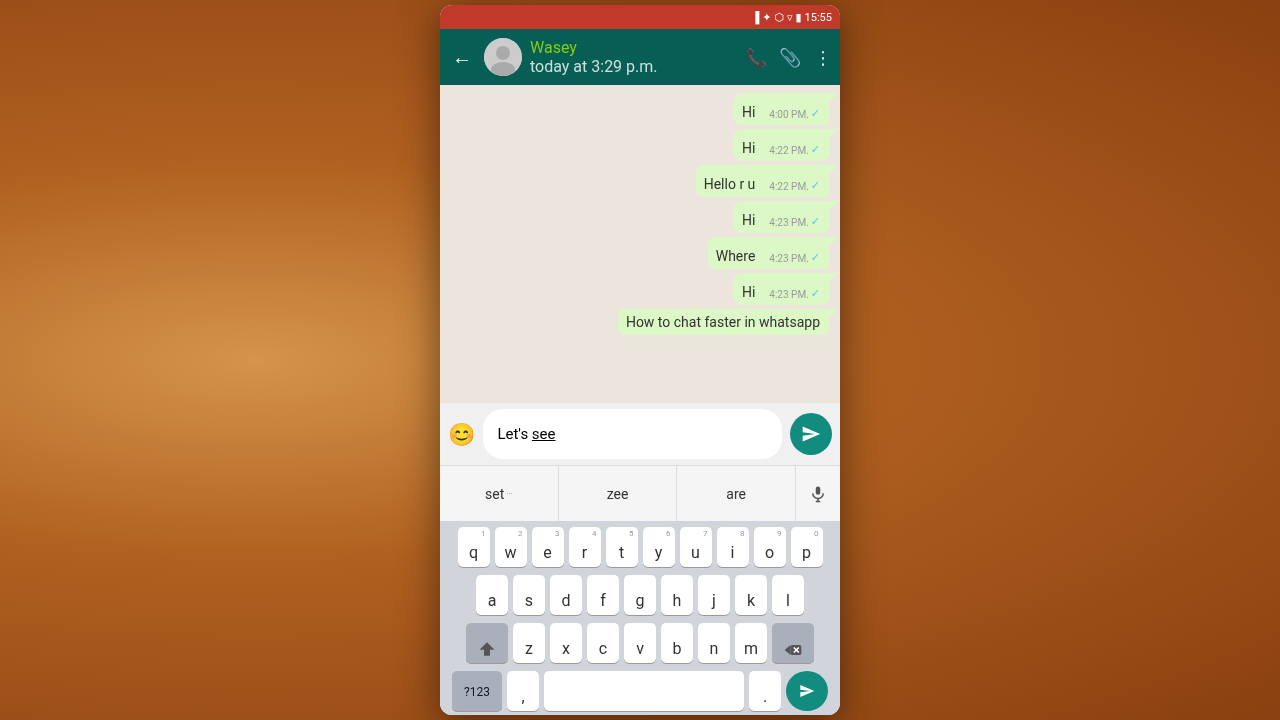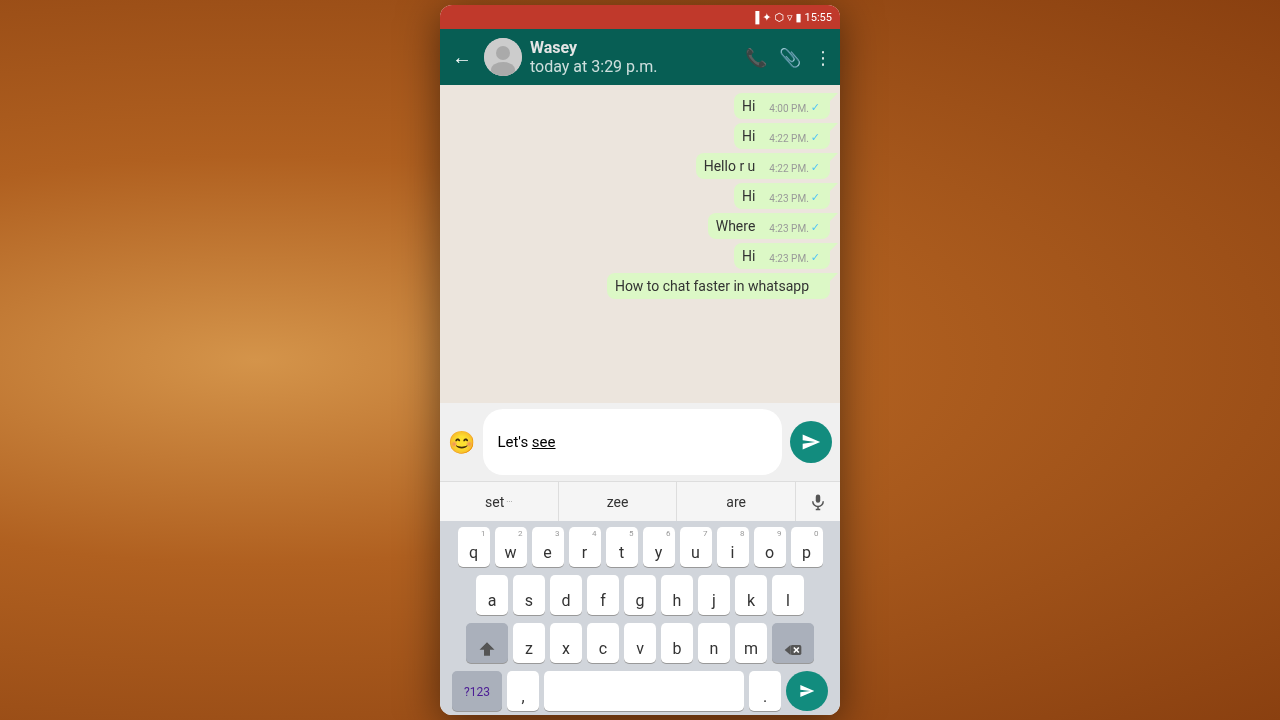--- a/index.html
+++ b/index.html
@@ -89,23 +89,23 @@
     .avatar-svg {
       width: 38px;
       height: 38px;
     }
     .contact-info {
       flex: 1;
       display: flex;
       flex-direction: column;
     }
     .contact-name {
-      color: #e5e5e5;
+      color: #84cc16;
       font-size: 16px;
-      font-weight: 700;
+      font-weight: 400;
     }
     .contact-status {
       color: rgba(255,255,255,0.8);
       font-size: 16px;
     }
     .header-icons {
       display: flex;
       gap: 12px;
       color: white;
       font-size: 18px;
@@ -123,21 +123,21 @@
       overflow-y: auto;
       display: flex;
       flex-direction: column;
       gap: 4px;
     }
 
     .message-out {
       align-self: flex-end;
       background: #dcf8c6;
       border-radius: 8px 0px 8px 8px;
-      padding: 5px 10px 5px 8px;
+      padding: 11px 10px 5px 8px;
       max-width: 70%;
       display: flex;
       align-items: flex-end;
       gap: 6px;
       position: relative;
     }
     .message-out::after {
       content: '';
       position: absolute;
       top: 0;
@@ -162,21 +162,21 @@
       margin-left: 8px;
     }
     .checkmark {
       color: #4fc3f7;
       font-size: 11px;
     }
 
     .long-msg {
       background: #dcf8c6;
       border-radius: 8px 0px 8px 8px;
-      padding: 5px 21px 5px 8px;
+      padding: 5px 10px 5px 8px;
       align-self: flex-end;
       max-width: 85%;
       display: flex;
       align-items: flex-end;
       gap: 6px;
       position: relative;
     }
     .long-msg::after {
       content: '';
       position: absolute;
@@ -211,21 +211,21 @@
       align-items: center;
       justify-content: center;
       color: white;
       font-size: 18px;
     }
 
     
     .suggestions-bar {
       background: #f5f5f5;
       border-top: 1px solid #ddd;
-      height: 40px;
+      height: 56px;
       display: flex;
       align-items: center;
     }
     .suggestion {
       flex: 1;
       display: flex;
       align-items: center;
       justify-content: center;
       font-size: 14px;
       color: #333;
@@ -280,21 +280,21 @@
     }
     .key-num {
       position: absolute;
       top: 2px;
       right: 4px;
       font-size: 8px;
       color: #999;
     }
     .key-special {
       background: #aab0bb;
-      color: #4c1d95;
+      color: #0f172a;
       font-size: 13px;
       min-width: 42px;
     }
     .key-shift {
       background: #aab0bb;
       min-width: 42px;
     }
     .key-backspace {
       background: #aab0bb;
       min-width: 42px;
@@ -417,21 +417,21 @@
         <span class="msg-meta">4:23 PM. <span class="checkmark">✓</span></span>
       </div>
 
       <div class="long-msg">
         <span class="msg-text">How to chat faster in whatsapp</span>
       </div>
     </div>
 
     <div class="input-area">
       <span class="emoji-btn">😊</span>
-      <div style="flex:1; background:white; border-radius:20px; padding:24px 14px; font-size:15px; display:flex; align-items:center;">
+      <div style="flex:1; background:white; border-radius:20px; padding:16px 14px; font-size:15px; display:flex; align-items:center;">
         <span>Let's <span class="underline">see</span></span>
       </div>
       <button class="send-btn">
         <svg width="20" height="20" viewBox="0 0 24 24">
           <path d="M2 21l21-9L2 3v7l15 2-15 2v7z" fill="white"></path>
         </svg>
       </button>
     </div>
 
     <div class="suggestions-bar">

